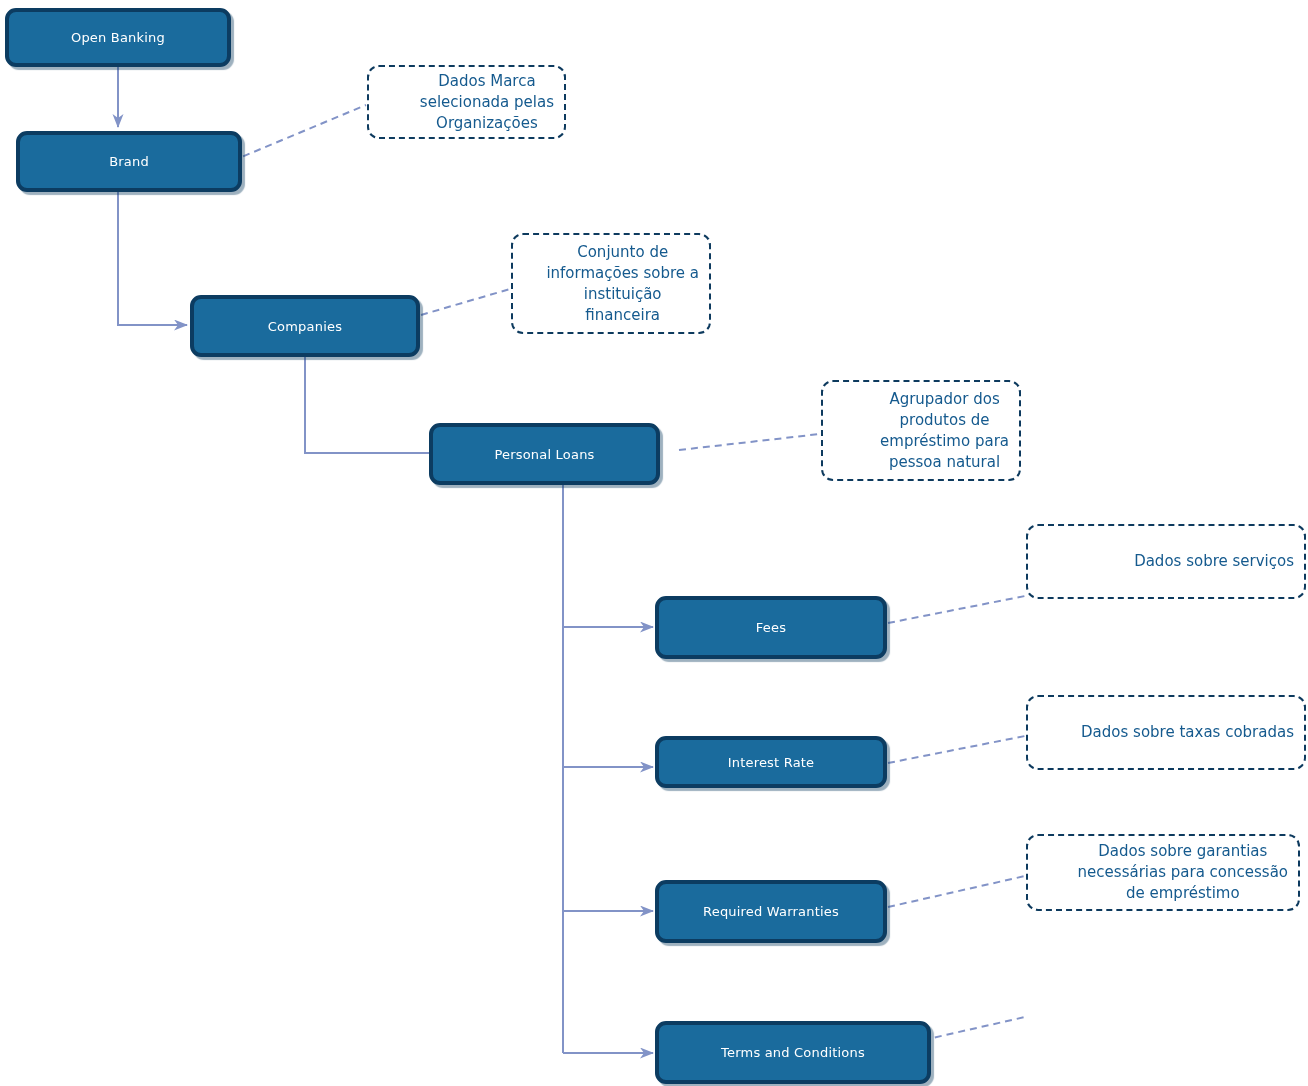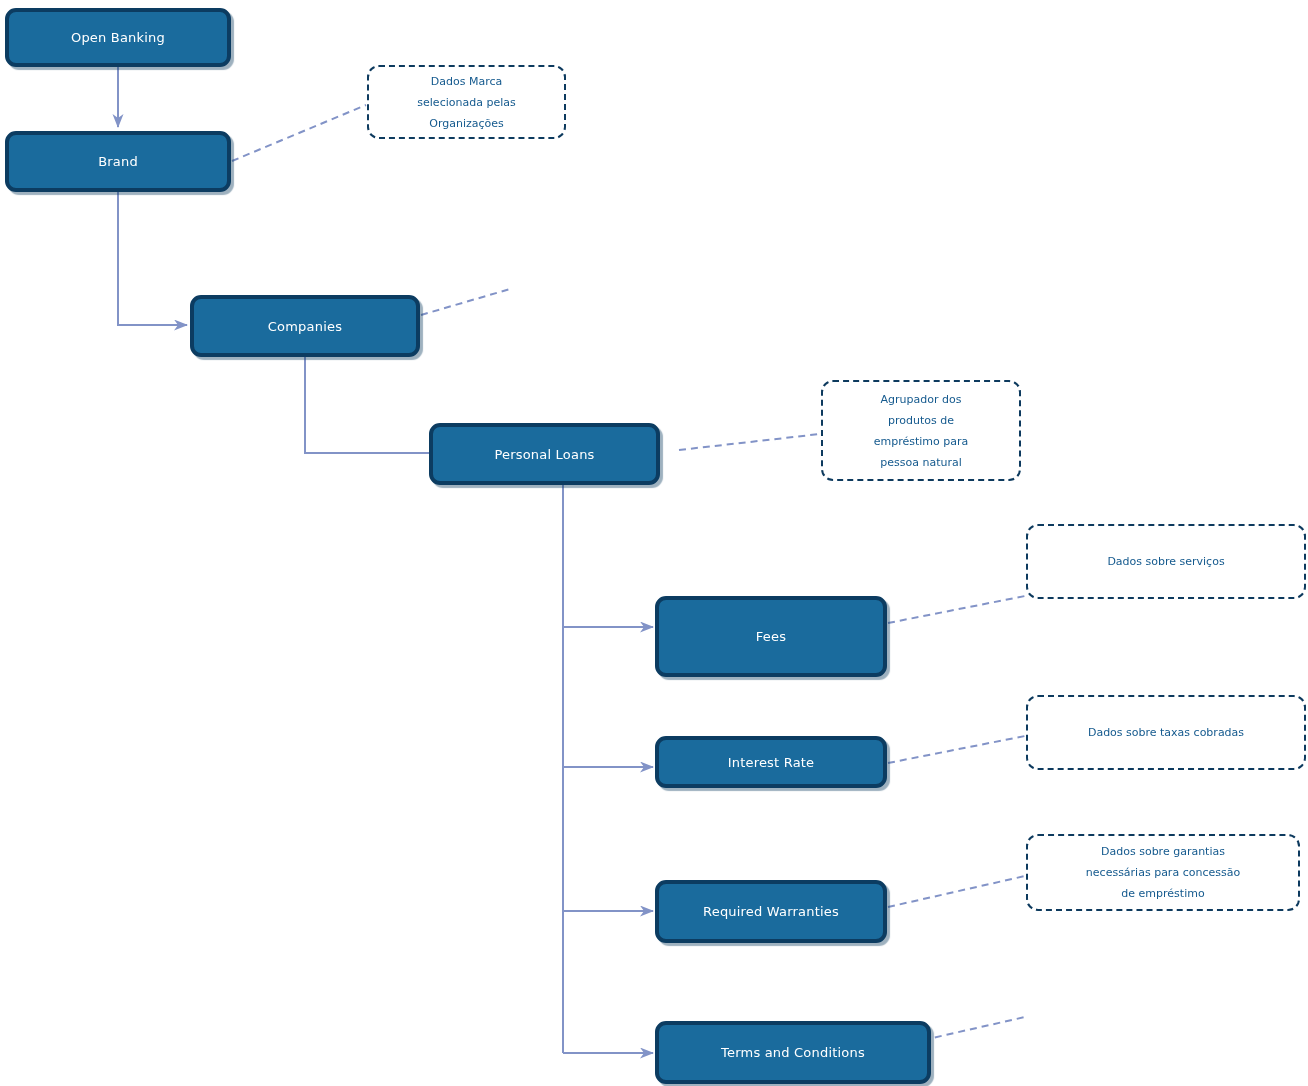--- a/index.html
+++ b/index.html
@@ -21,34 +21,34 @@
 
   .node{
     position:absolute;box-sizing:border-box;
     background:var(--node-fill);border:4px solid var(--node-border);
     border-radius:11px;color:var(--node-text);
     display:flex;align-items:center;justify-content:center;
     font-size:13px;letter-spacing:.2px;
     box-shadow:3px 3px 1px rgba(12,59,95,.40);
   }
   .n-open {left:5px;  top:8px;   width:226px;height:59px}
-  .n-brand{left:5px;  top:131px; width:226px;height:61px}
+  .n-brand{left:16px;  top:131px; width:226px;height:61px}
   .n-comp {left:190px;top:295px; width:230px;height:62px}
   .n-ploan{left:429px;top:423px; width:231px;height:62px}
-  .n-fees {left:655px;top:596px; width:232px;height:81px}
+  .n-fees {left:655px;top:596px; width:232px;height:63px}
   .n-rate {left:655px;top:736px; width:232px;height:52px}
   .n-warr {left:655px;top:880px; width:232px;height:63px}
   .n-terms{left:655px;top:1021px;width:276px;height:63px}
 
   .note{
     position:absolute;box-sizing:border-box;
     border:2px dashed var(--annotation-border);border-radius:12px;
     color:var(--annotation-text);
-    display:flex;align-items:center;justify-content:center;
-    text-align:center;font-size:11px;line-height:21px;
+    display:flex;align-items:center;justify-content:flex-end;
+    text-align:center;font-size:15px;line-height:21px;
     white-space:pre-line;padding:4px 10px;
   }
   .a-marca{left:367px; top:65px;  width:199px;height:74px}
   .a-conj {left:511px; top:233px; width:200px;height:101px}
   .a-agru {left:821px; top:380px; width:200px;height:101px}
   .a-serv {left:1026px;top:524px; width:280px;height:75px}
   .a-taxa {left:1026px;top:695px; width:280px;height:75px}
   .a-gara {left:1026px;top:834px; width:274px;height:77px}
   .a-term {left:1026px;top:974px; width:280px;height:76px}
 </style>
@@ -105,20 +105,26 @@
   </div>
   <div class="node n-terms">
     <span>Terms and Conditions</span>
   </div>
 
   <div class="note a-marca">
     <span>Dados Marca
 selecionada pelas
 Organizações</span>
   </div>
+  <div class="note a-conj">
+    <span>Conjunto de
+informações sobre a
+instituição
+financeira</span>
+  </div>
   <div class="note a-agru">
     <span>Agrupador dos
 produtos de
 empréstimo para
 pessoa natural</span>
   </div>
   <div class="note a-serv">
     <span>Dados sobre serviços</span>
   </div>
   <div class="note a-taxa">

